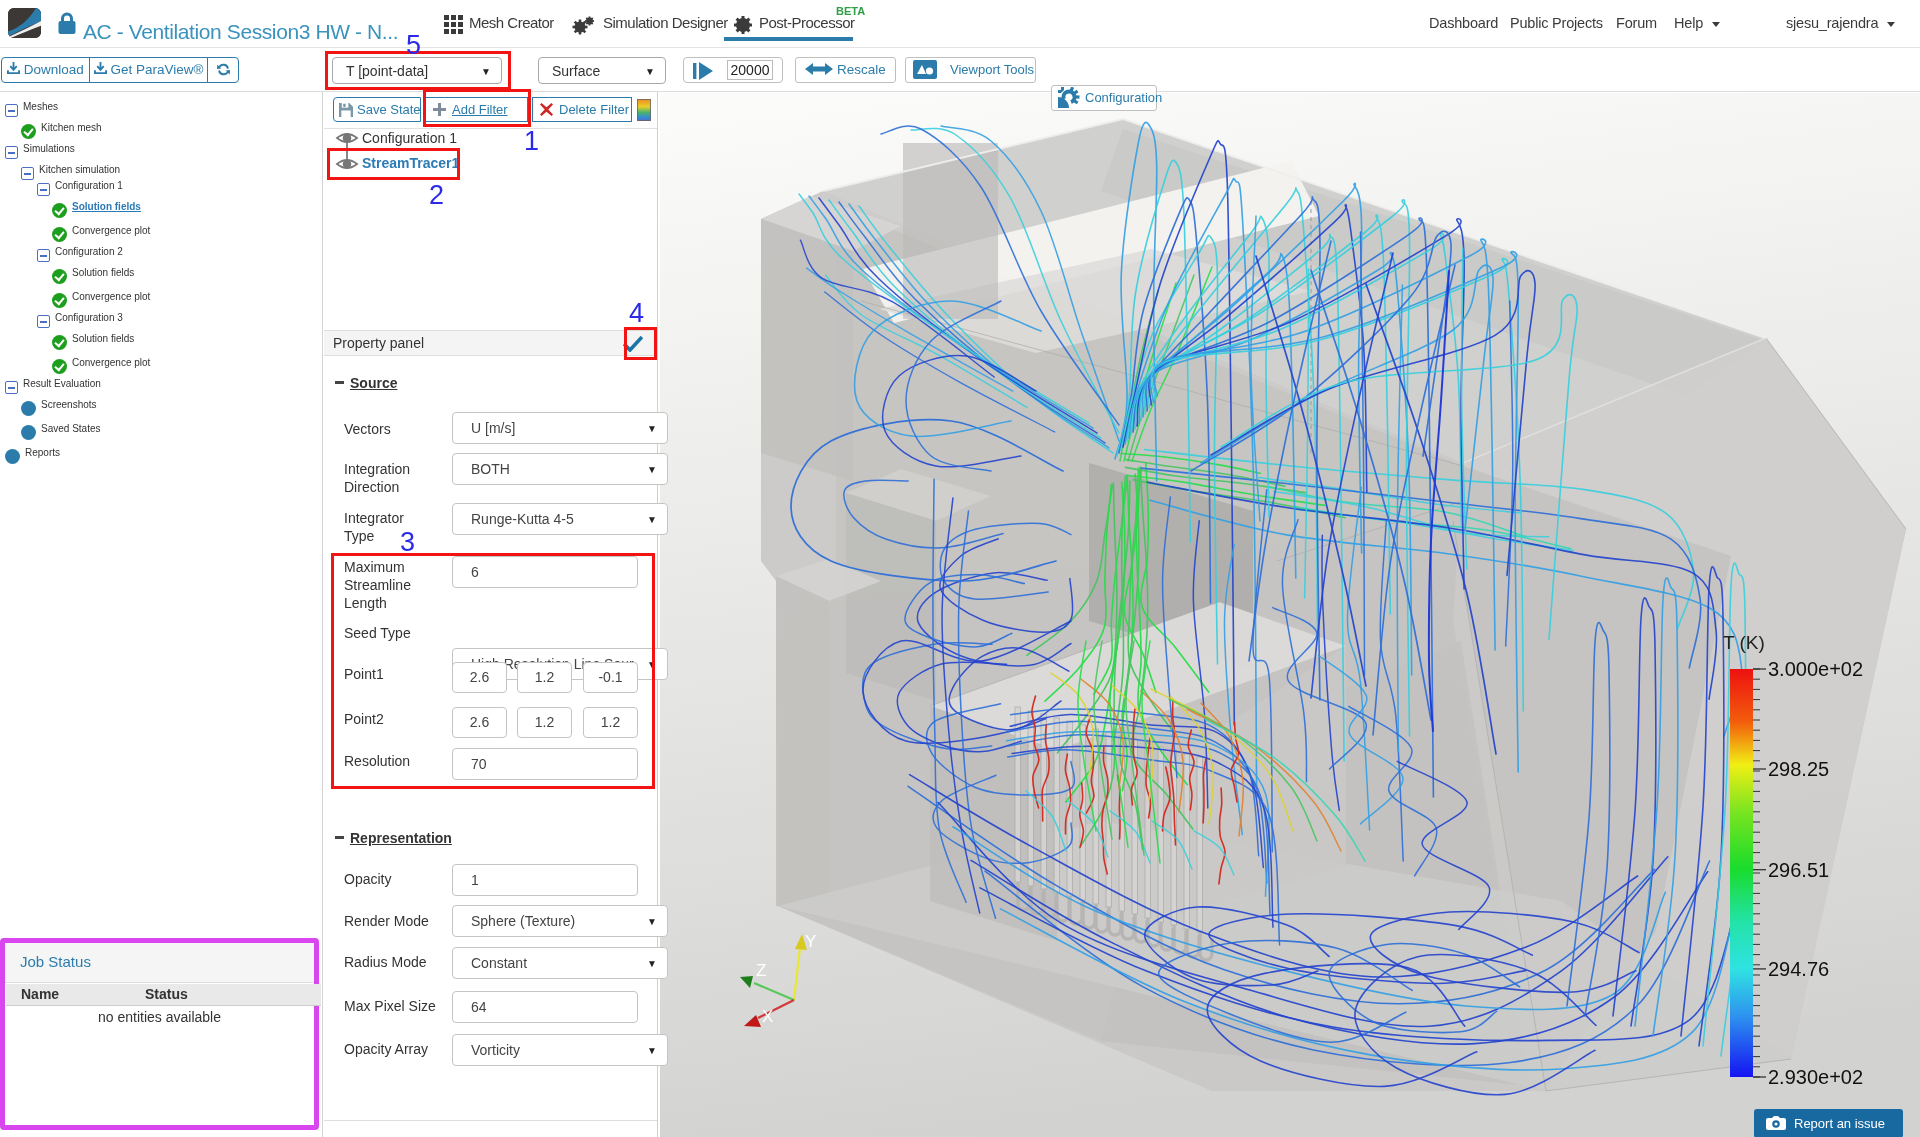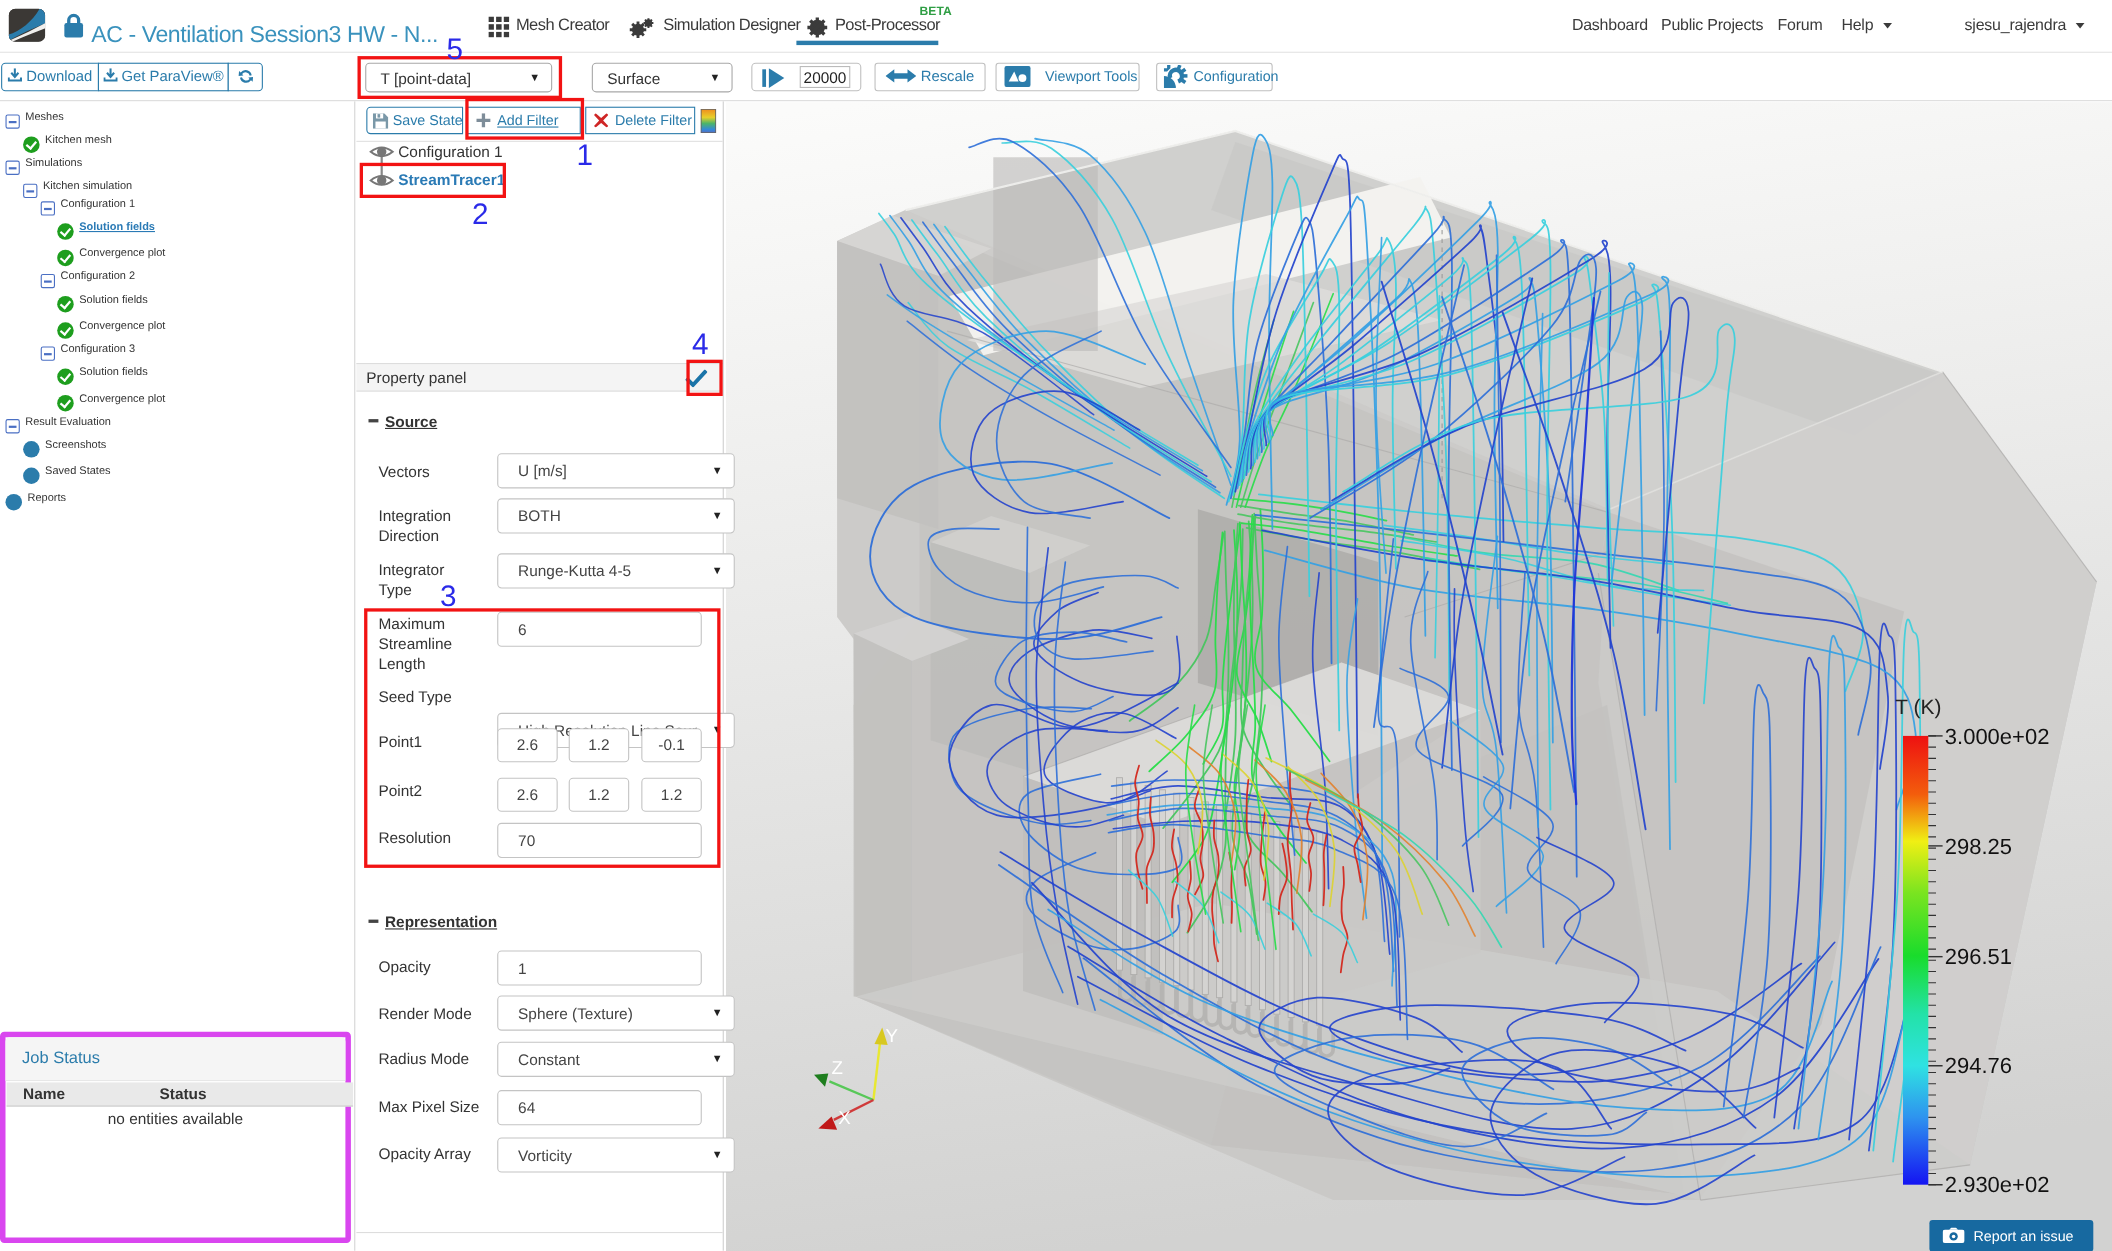--- a/index.html
+++ b/index.html
@@ -183,21 +183,21 @@
       </svg>
     Rescale</div>
   <div class="tbtn" style="left:905px; width:131px; border-color:#c0c0c0; border-radius:3px;">
     <svg width="24" height="19" viewBox="0 0 24 19" style="position:absolute;left:7px;top:2px;">
         <rect width="24" height="19" rx="2" fill="#2b7cab"></rect>
         <path d="M4 14 L9 5 L13 14 Z" fill="#fff"></path>
         <circle cx="16.5" cy="11" r="3.6" fill="#fff"></circle>
       </svg>
     <span style="position:absolute;left:44px;top:0;font-size:13px;">Viewport Tools</span>
     </div>
-  <div class="tbtn" style="left:1051px; width:106px; border-color:#c0c0c0; border-radius:3px;">
+  <div class="tbtn" style="left:1051px; width:106px; border-color:#c0c0c0; border-radius:3px;margin-top:28px;">
     <svg width="22" height="21" viewBox="0 0 22 21" style="position:absolute;left:6px;top:1px;">
         <g fill="#2b7cab">
           <path d="M0 21 L0 10 A11 11 0 0 1 11 21 Z"></path>
           <path d="M0 6 L0 3 L3 3 L3 0 L6 0 L6 3 L3 6 Z"></path>
           <g transform="translate(11,10)">
             <g>
               <rect x="-1.6" y="-10.5" width="3.2" height="4" transform="rotate(20)"></rect>
               <rect x="-1.6" y="-10.5" width="3.2" height="4" transform="rotate(55)"></rect>
               <rect x="-1.6" y="-10.5" width="3.2" height="4" transform="rotate(90)"></rect>
               <rect x="-1.6" y="-10.5" width="3.2" height="4" transform="rotate(125)"></rect>

